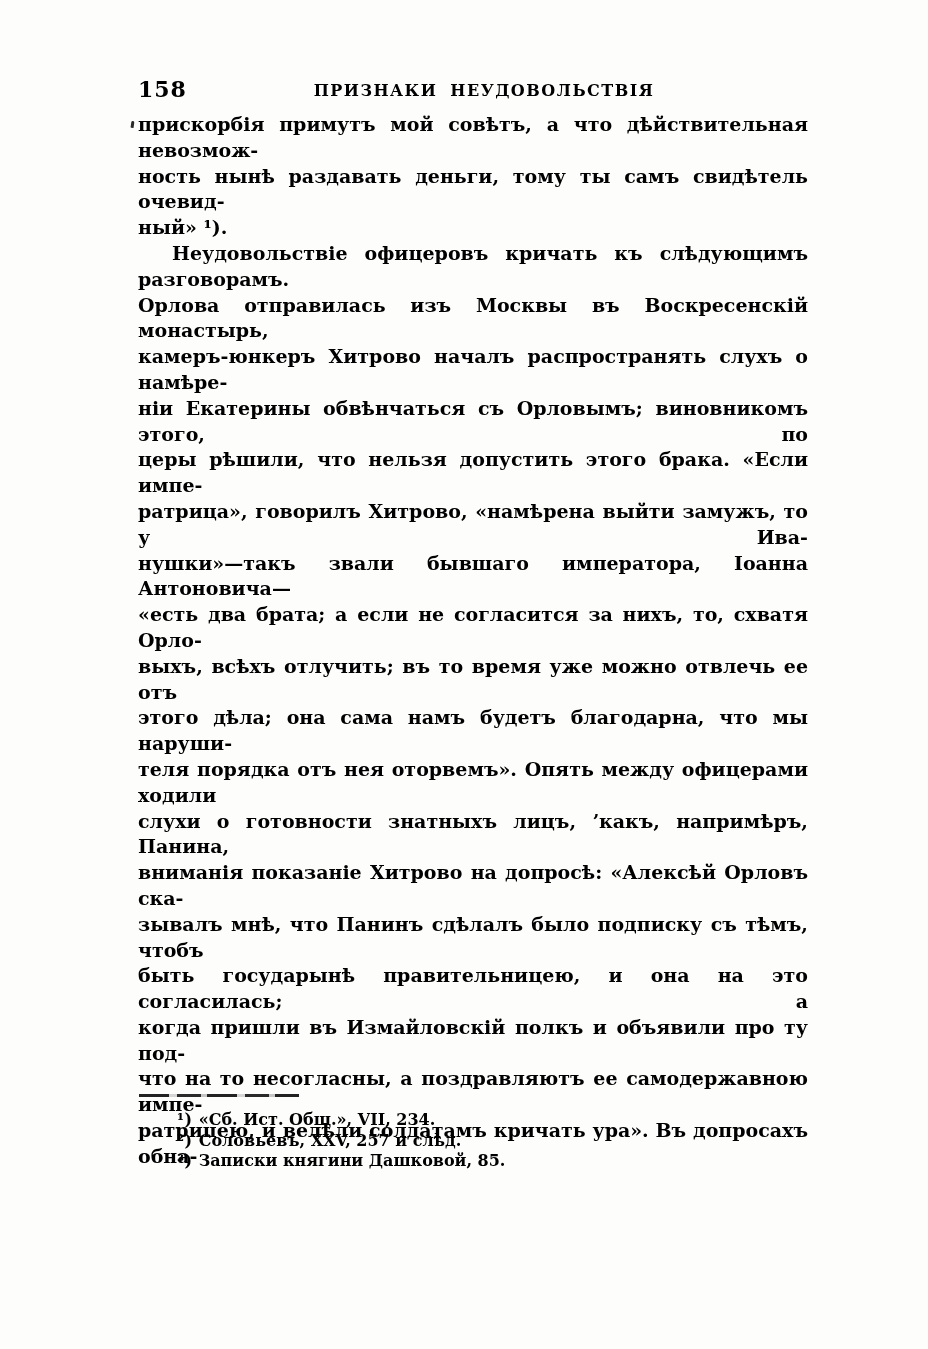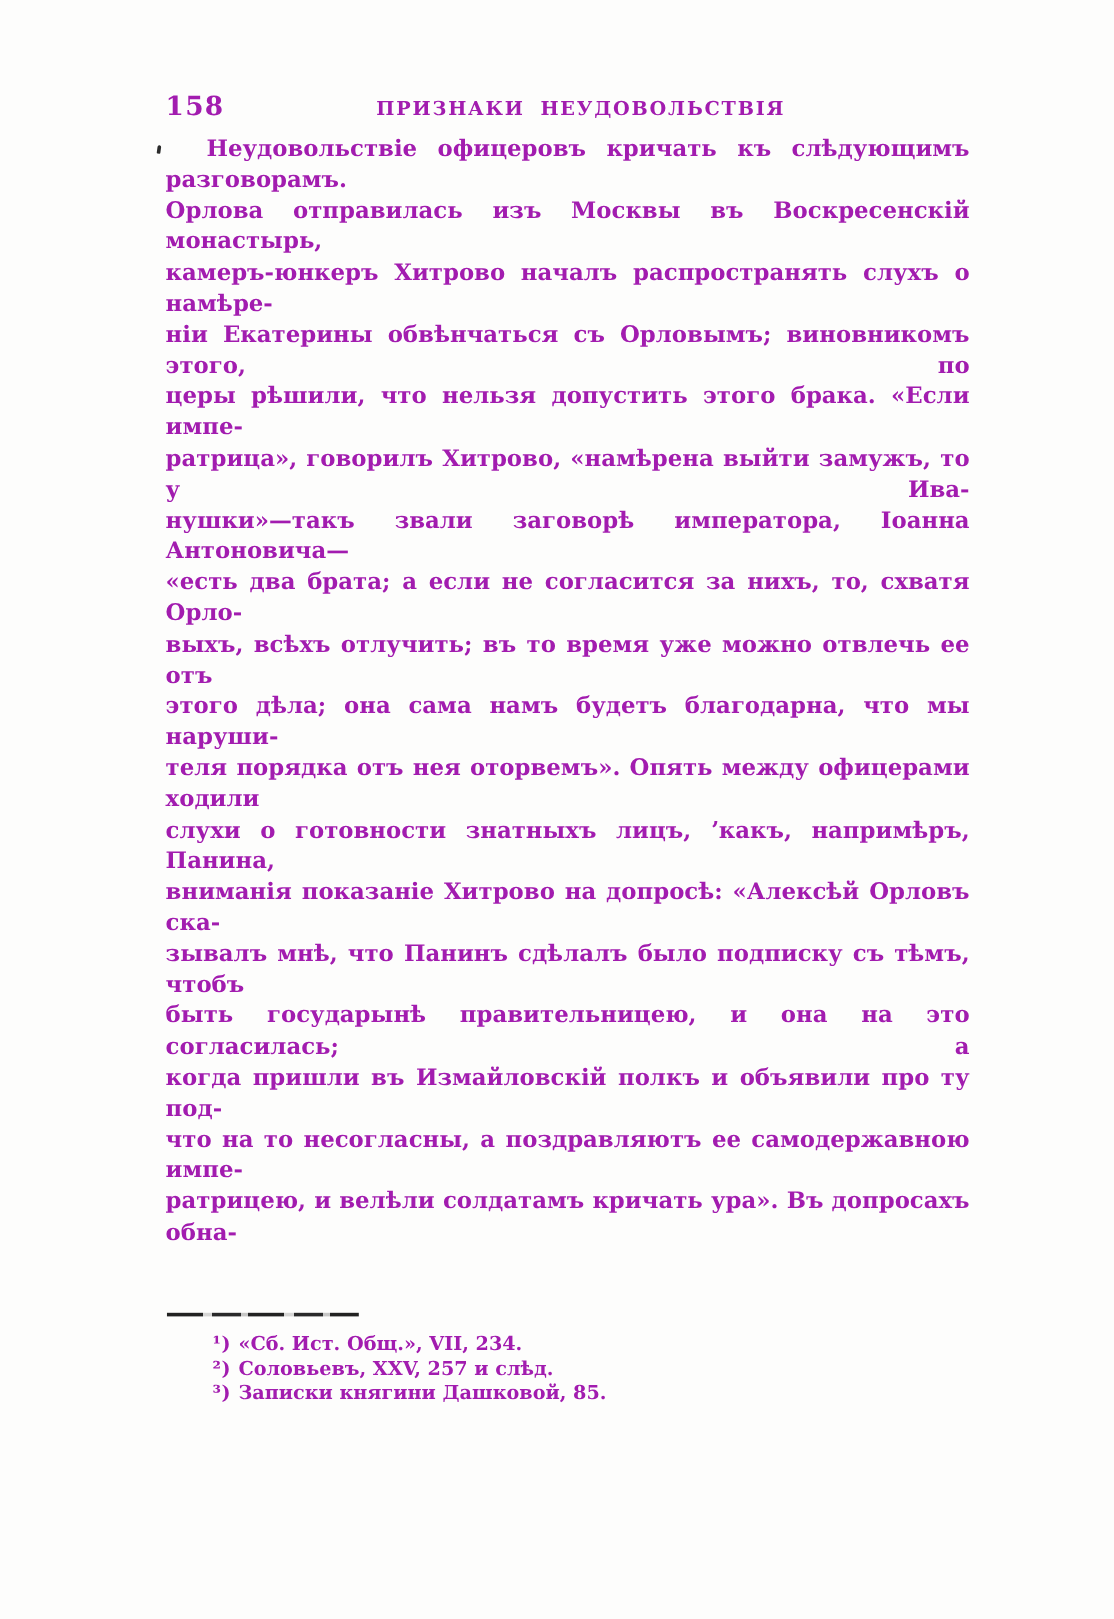--- a/index.html
+++ b/index.html
@@ -1,21 +1,21 @@
 <!DOCTYPE html>
 <html><head>
 <meta charset="utf-8">
 <style>
   html,body{margin:0;padding:0;}
   .page{
     position:relative;
     width:928px;height:1349px;
     background:#fdfdfc;
     font-family:"DejaVu Serif","Liberation Serif",serif;
-    color:#a21caf;
+    color:#000000;
     overflow:hidden;
   }
   
   .page-number{
     position:absolute;left:138px;top:76px;
     font-size:22px;font-weight:bold;letter-spacing:1px;
   }
   .running-title{
     position:absolute;left:0;right:0;top:81px;
     text-align:center;
@@ -55,28 +55,33 @@
   }
 </style>
 </head>
 <body>
 
 <div class="page">
   <div class="page-number">158</div>
   <div class="running-title">ПРИЗНАКИ НЕУДОВОЛЬСТВІЯ</div>
   <span class="ink-artifact"></span>
   <div class="page-body">
+      <div class="para">
+        <div class="line">прискорбія примутъ мой совѣтъ, а что дѣйствительная невозмож-</div>
+        <div class="line">ность нынѣ раздавать деньги, тому ты самъ свидѣтель очевид-</div>
+        <div class="line last">ный» ¹).</div>
+      </div>
       <div class="para indent">
         <div class="line">Неудовольствіе офицеровъ кричать къ слѣдующимъ разговорамъ.</div>
         <div class="line">Орлова отправилась изъ Москвы въ Воскресенскій монастырь,</div>
         <div class="line">камеръ-юнкеръ Хитрово началъ распространять слухъ о намѣре-</div>
         <div class="line">ніи Екатерины обвѣнчаться съ Орловымъ; виновникомъ этого, по</div>
         <div class="line">церы рѣшили, что нельзя допустить этого брака. «Если импе-</div>
         <div class="line">ратрица», говорилъ Хитрово, «намѣрена выйти замужъ, то у Ива-</div>
-        <div class="line">нушки»—такъ звали заговорѣ императора, Іоанна Антоновича—</div>
+        <div class="line">нушки»—такъ звали бывшаго императора, Іоанна Антоновича—</div>
         <div class="line">«есть два брата; а если не согласится за нихъ, то, схватя Орло-</div>
         <div class="line">выхъ, всѣхъ отлучить; въ то время уже можно отвлечь ее отъ</div>
         <div class="line">этого дѣла; она сама намъ будетъ благодарна, что мы наруши-</div>
         <div class="line">теля порядка отъ нея оторвемъ». Опять между офицерами ходили</div>
         <div class="line">слухи о готовности знатныхъ лицъ, ʼкакъ, напримѣръ, Панина,</div>
         <div class="line">вниманія показаніе Хитрово на допросѣ: «Алексѣй Орловъ ска-</div>
         <div class="line">зывалъ мнѣ, что Панинъ сдѣлалъ было подписку съ тѣмъ, чтобъ</div>
         <div class="line">быть государынѣ правительницею, и она на это согласилась; а</div>
         <div class="line">когда пришли въ Измайловскій полкъ и объявили про ту под-</div>
         <div class="line">что на то несогласны, а поздравляютъ ее самодержавною импе-</div>

